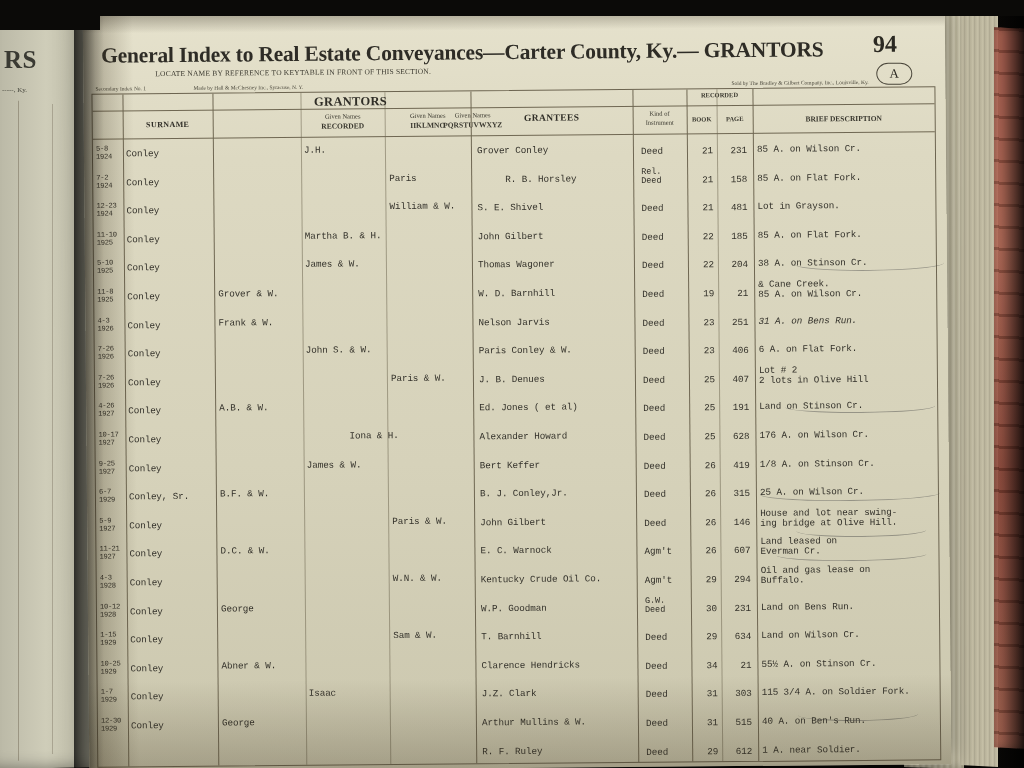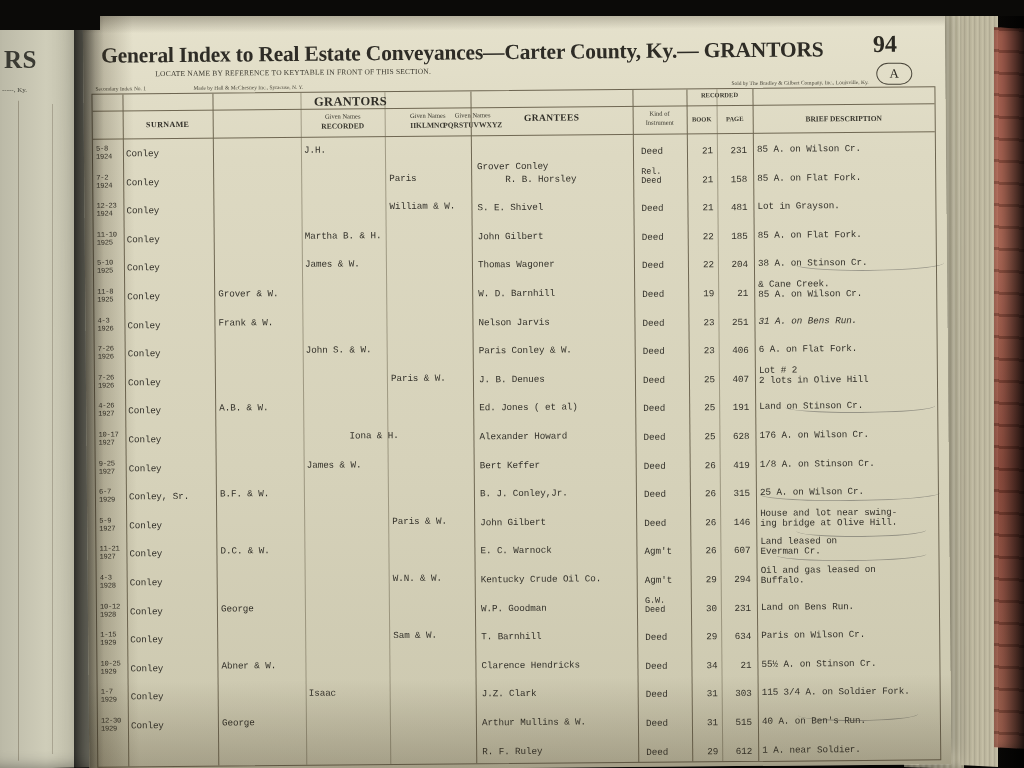--- a/index.html
+++ b/index.html
@@ -400,21 +400,21 @@
       <div class="hdr-small" style="left:594px; top:26px; width:30px; font-weight:bold;">BOOK</div>
       <div class="hdr-small" style="left:624px; top:26px; width:36px; font-weight:bold;">PAGE</div>
       <div class="hdr-small" style="left:660px; top:26px; width:182px; font-weight:bold; font-size:7.5px;">BRIEF DESCRIPTION</div>
 
       <div id="rows">
           <div class="row" style="top: 50px;">
             <div class="cell date" style="left: 3px; top: 1px;">5-8</div>
             <div class="cell date" style="left: 3px; top: 9px;">1924</div>
             <div class="cell " style="left: 33px; top: 4px;">Conley</div>
             <div class="cell " style="left: 211px; top: 2px;">J.H.</div>
-            <div class="cell " style="left: 384px; top: 20px; text-align: center;">Grover Conley</div>
+            <div class="cell " style="left: 384px; top: 4px; text-align: center;">Grover Conley</div>
             <div class="cell " style="left: 548px; top: 6px;">Deed</div>
             <div class="cell num" style="left: 598px; top: 6px;;width:22px;text-align:right">21</div>
             <div class="cell num" style="left: 624px; top: 6px;;width:30px;text-align:right">231</div>
             <div class="cell " style="left: 664px; top: 5px;">85 A. on Wilson Cr.</div>
           </div>
           <div class="row" style="top: 78.6px;">
             <div class="cell date" style="left: 3px; top: 1px;">7-2</div>
             <div class="cell date" style="left: 3px; top: 9px;">1924</div>
             <div class="cell " style="left: 33px; top: 4px;">Conley</div>
             <div class="cell " style="left: 296px; top: 2px;">Paris</div>
@@ -574,21 +574,21 @@
           </div>
           <div class="row" style="top: 479px;">
             <div class="cell date" style="left: 3px; top: 1px;">4-3</div>
             <div class="cell date" style="left: 3px; top: 9px;">1928</div>
             <div class="cell " style="left: 33px; top: 4px;">Conley</div>
             <div class="cell " style="left: 296px; top: 2px;">W.N. &amp; W.</div>
             <div class="cell " style="left: 384px; top: 4px;">Kentucky Crude Oil Co.</div>
             <div class="cell " style="left: 548px; top: 6px;">Agm't</div>
             <div class="cell num" style="left: 598px; top: 6px;;width:22px;text-align:right">29</div>
             <div class="cell num" style="left: 624px; top: 6px;;width:30px;text-align:right">294</div>
-            <div class="cell " style="left: 664px; top: -3px;">Oil and gas leased on</div>
+            <div class="cell " style="left: 664px; top: -3px;">Oil and gas lease on</div>
             <div class="cell " style="left: 664px; top: 7px;">Buffalo.</div>
           </div>
           <div class="row" style="top: 507.6px;">
             <div class="cell date" style="left: 3px; top: 1px;">10-12</div>
             <div class="cell date" style="left: 3px; top: 9px;">1928</div>
             <div class="cell " style="left: 33px; top: 4px;">Conley</div>
             <div class="cell " style="left: 124px; top: 2px;">George</div>
             <div class="cell " style="left: 384px; top: 4px;">W.P. Goodman</div>
             <div class="cell " style="left: 548px; top: -2px;;font-size:8.6px">G.W.</div>
             <div class="cell " style="left: 548px; top: 7px;;font-size:8.6px">Deed</div>
@@ -598,21 +598,21 @@
           </div>
           <div class="row" style="top: 536.2px;">
             <div class="cell date" style="left: 3px; top: 1px;">1-15</div>
             <div class="cell date" style="left: 3px; top: 9px;">1929</div>
             <div class="cell " style="left: 33px; top: 4px;">Conley</div>
             <div class="cell " style="left: 296px; top: 2px;">Sam &amp; W.</div>
             <div class="cell " style="left: 384px; top: 4px;">T. Barnhill</div>
             <div class="cell " style="left: 548px; top: 6px;">Deed</div>
             <div class="cell num" style="left: 598px; top: 6px;;width:22px;text-align:right">29</div>
             <div class="cell num" style="left: 624px; top: 6px;;width:30px;text-align:right">634</div>
-            <div class="cell " style="left: 664px; top: 5px;">Paris on Wilson Cr.</div>
+            <div class="cell " style="left: 664px; top: 5px;">Land on Wilson Cr.</div>
           </div>
           <div class="row" style="top: 564.8px;">
             <div class="cell date" style="left: 3px; top: 1px;">10-25</div>
             <div class="cell date" style="left: 3px; top: 9px;">1929</div>
             <div class="cell " style="left: 33px; top: 4px;">Conley</div>
             <div class="cell " style="left: 124px; top: 2px;">Abner &amp; W.</div>
             <div class="cell " style="left: 384px; top: 4px;">Clarence Hendricks</div>
             <div class="cell " style="left: 548px; top: 6px;">Deed</div>
             <div class="cell num" style="left: 598px; top: 6px;;width:22px;text-align:right">34</div>
             <div class="cell num" style="left: 624px; top: 6px;;width:30px;text-align:right">21</div>

